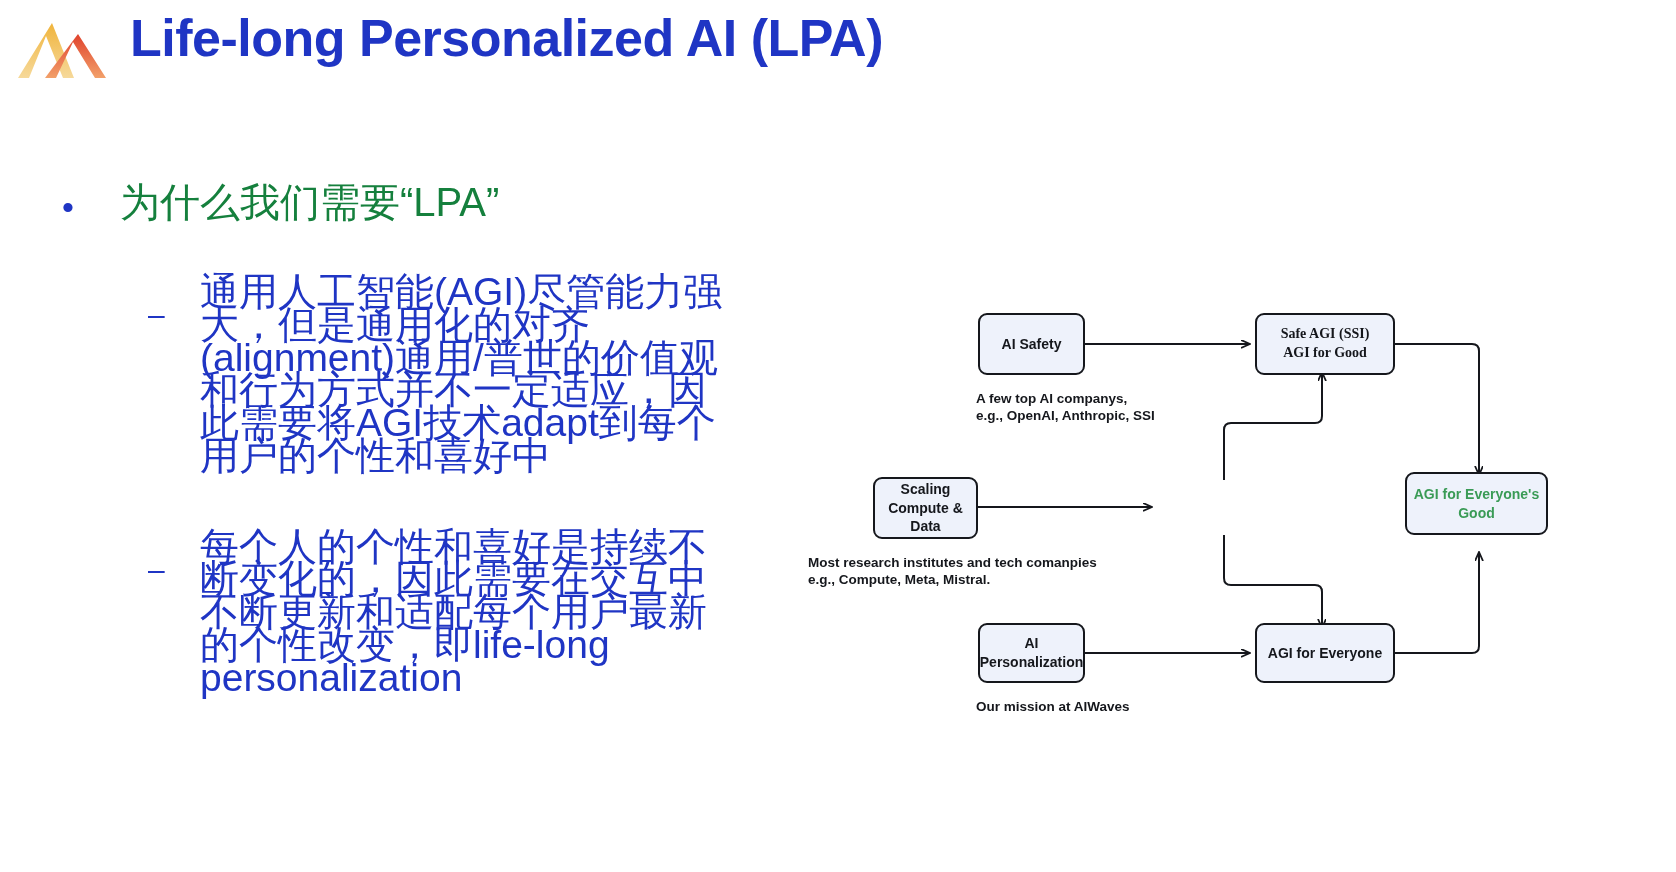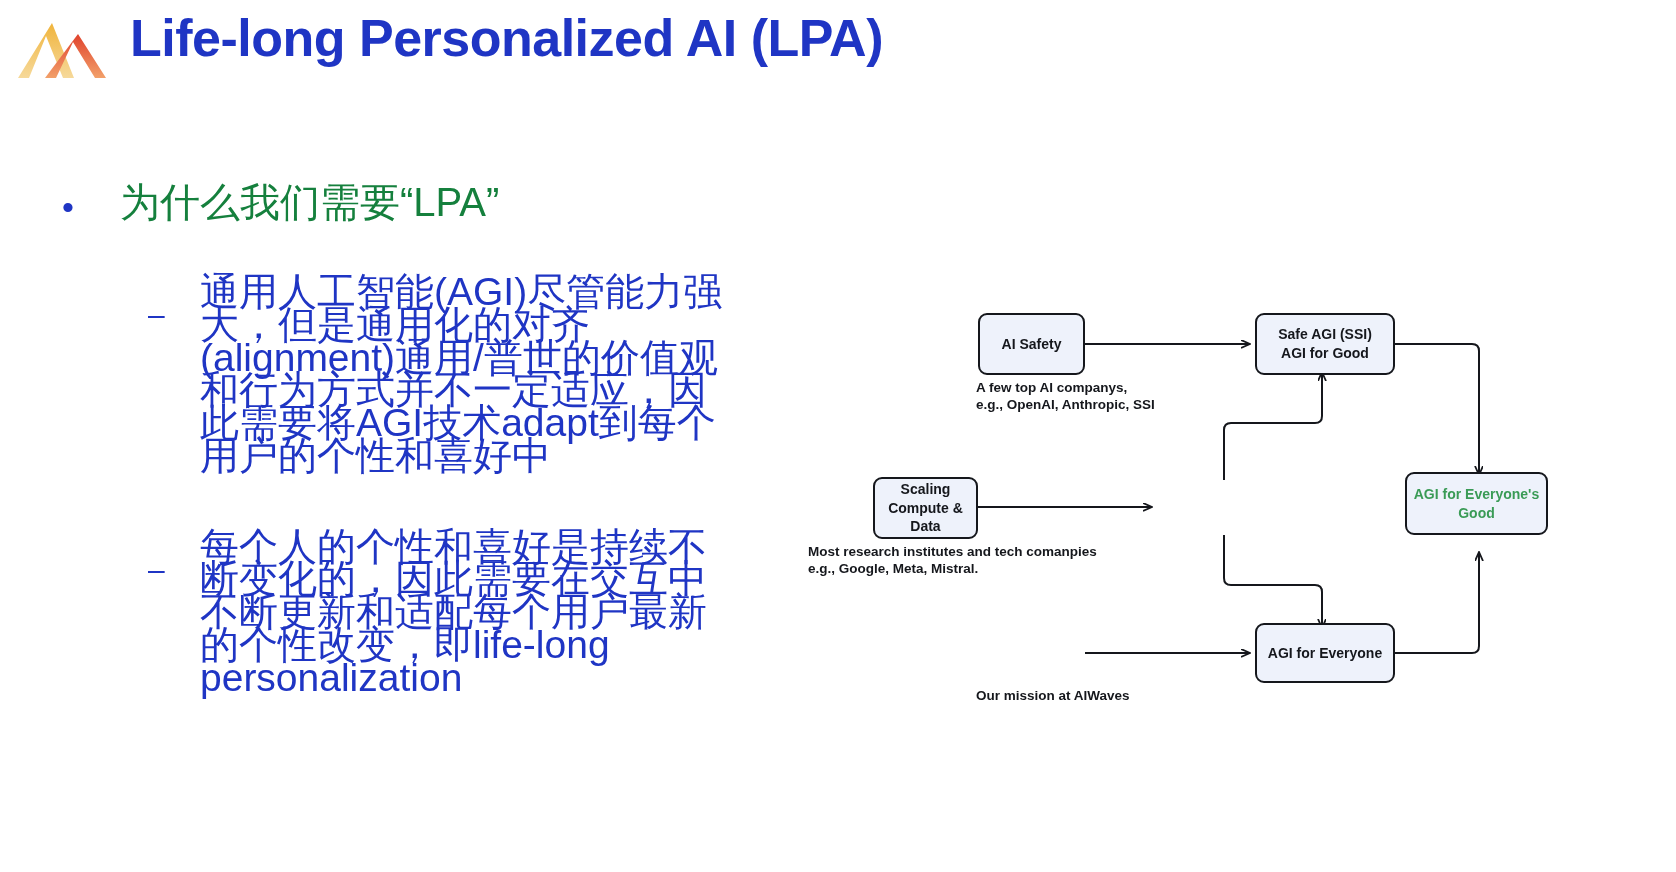--- a/index.html
+++ b/index.html
@@ -46,21 +46,21 @@
   .node{
     position:absolute;box-sizing:border-box;
     background:#eef2fb;border:2px solid #15171c;border-radius:9px;
     display:flex;align-items:center;justify-content:center;
     text-align:center;font-size:14px;font-weight:bold;color:#15171c;
     line-height:1.35;
   }
   .node.good{color:#3a9b56;font-weight:bold;}
   .cap{
     position:absolute;font-size:13.5px;font-weight:bold;color:#15171c;
-    line-height:1.25;white-space:pre-line;
+    line-height:1.25;white-space:pre-line;margin-top:11px;
   }
 </style>
 </head>
 <body>
 
 <div class="slide">
 
   <div class="logo">
     <svg width="110" height="62" viewBox="0 0 110 62">
       <defs>
@@ -121,43 +121,46 @@
         <path d="M595,54 L672,54 Q679,54 679,61 L679,185"></path>
 
         <path d="M595,363 L672,363 Q679,363 679,356 L679,262"></path>
       </g>
     </svg>
 
     <div class="node" style="left:178px;top:23px;width:107px;height:62px;">
       <span>AI Safety</span>
     </div>
 
-    <div class="node" style="left:455px;top:23px;width:140px;height:62px;">
+    <div class="node" style="left:455px;top:23px;width:140px;height:62px;font-family:Liberation Serif, serif;">
       <span style="white-space:pre-line;">Safe AGI (SSI)
 AGI for Good</span>
     </div>
 
     <div class="node" style="left:73px;top:187px;width:105px;height:62px;justify-content:flex-end;">
       <span style="white-space:pre-line;">Scaling
 Compute &amp; Data</span>
     </div>
 
 
+    <div class="node" style="left:178px;top:333px;width:107px;height:60px;">
+      <span>AI Personalization</span>
+    </div>
 
     <div class="node" style="left:455px;top:333px;width:140px;height:60px;">
       <span>AGI for Everyone</span>
     </div>
 
     <div class="node good" style="left:605px;top:182px;width:143px;height:63px;">
       <span>AGI for Everyone's Good</span>
     </div>
 
     <div class="cap" style="left:176px;top:90px;">A few top AI companys,
 e.g.,  OpenAI, Anthropic, SSI</div>
 
     <div class="cap" style="left:8px;top:254px;">Most research institutes and tech comanpies
-e.g., Google, Meta, Mistral.</div>
+e.g., Compute, Meta, Mistral.</div>
 
     <div class="cap" style="left:176px;top:398px;text-align:right;">Our mission at AIWaves</div>
 
   </div>
 
 </div>
 
 </body></html>

